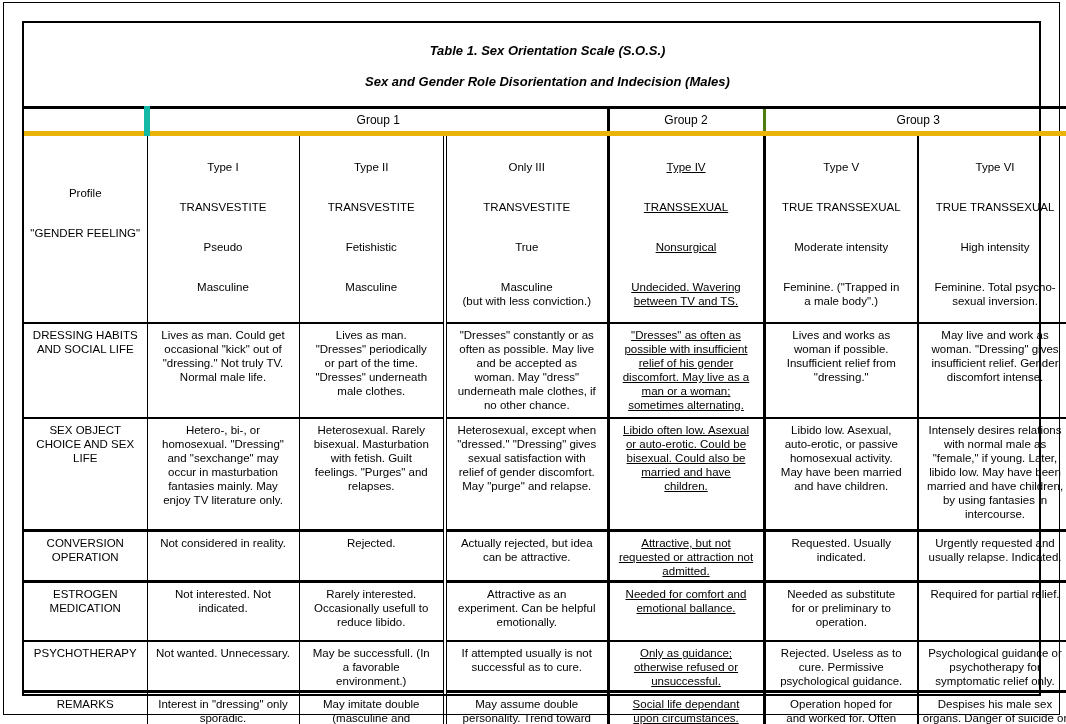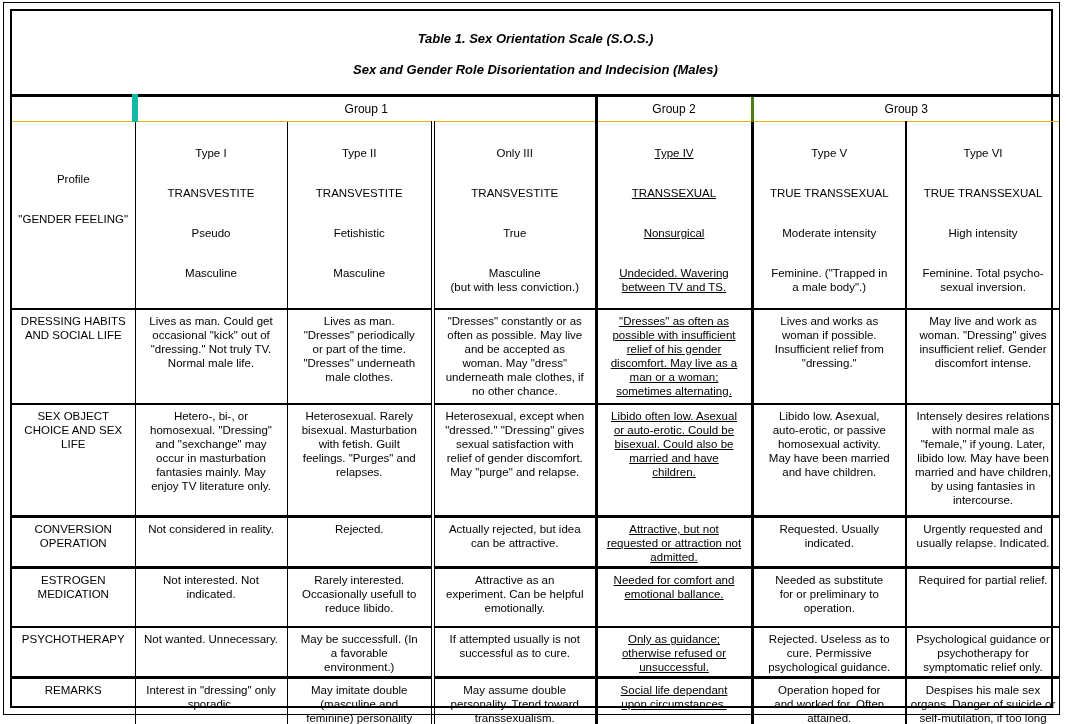--- a/index.html
+++ b/index.html
@@ -1,33 +1,33 @@
 <!DOCTYPE html>
 <html><head>
 <meta charset="utf-8">
 <style>
   html,body{margin:0;padding:0;background:#fff;}
   .page{position:relative;width:1066px;height:724px;background:#fff;overflow:hidden;}
-  .frame{position:absolute;left:3px;top:2px;width:1057px;height:713px;border:1px solid #000;padding:6px;box-sizing:border-box;}
+  .frame{position:absolute;left:3px;top:2px;width:1057px;height:713px;border:1px solid #000;padding:18px;box-sizing:border-box;}
   .frame-inner{border:2px solid #000;width:100%;height:100%;box-sizing:border-box;}
   table.sos{border-collapse:collapse;table-layout:fixed;width:100%;height:100%;}
   td{font:11.5px/14px "Liberation Sans", sans-serif;color:#000;text-align:center;
      vertical-align:top;padding:4px 3px 2px;white-space:pre-line;overflow:hidden;box-sizing:border-box;}
   
   .c1{border-left:1px solid #000;}
   .c2{border-left:1px solid #000;}
   .c3{border-left:4px double #000;}
   .c4{border-left:3px solid #000;text-decoration:underline;}
   .c5{border-left:3px solid #000;}
   .c6{border-left:2px solid #000;}
   .gc1{border-left:6px solid #14b8a6;}
   .gc2{border-left:3px solid #000;}
   .gc3{border-left:3px solid #4d7c0f;}
   
-  tr.bt1>td{border-top:1px solid #eab308;}
+  tr.bt1>td{border-top:5px solid #eab308;}
   tr.bt2>td{border-top:2px solid #000;}
   tr.bt3>td{border-top:3px solid #000;}
   
   .r-title td{height:40px;padding-top:5px;}
   .t-line{font:bold italic 13px/17px "Liberation Sans", sans-serif;}
   .r-group td{height:26px;vertical-align:middle;padding:0 3px;font-size:12px;}
   .r-profile td{height:123px;}
   .pcell{padding:0 3px;}
   .pl{margin-top:12px;}
   .pl1{margin-top:10px;}

